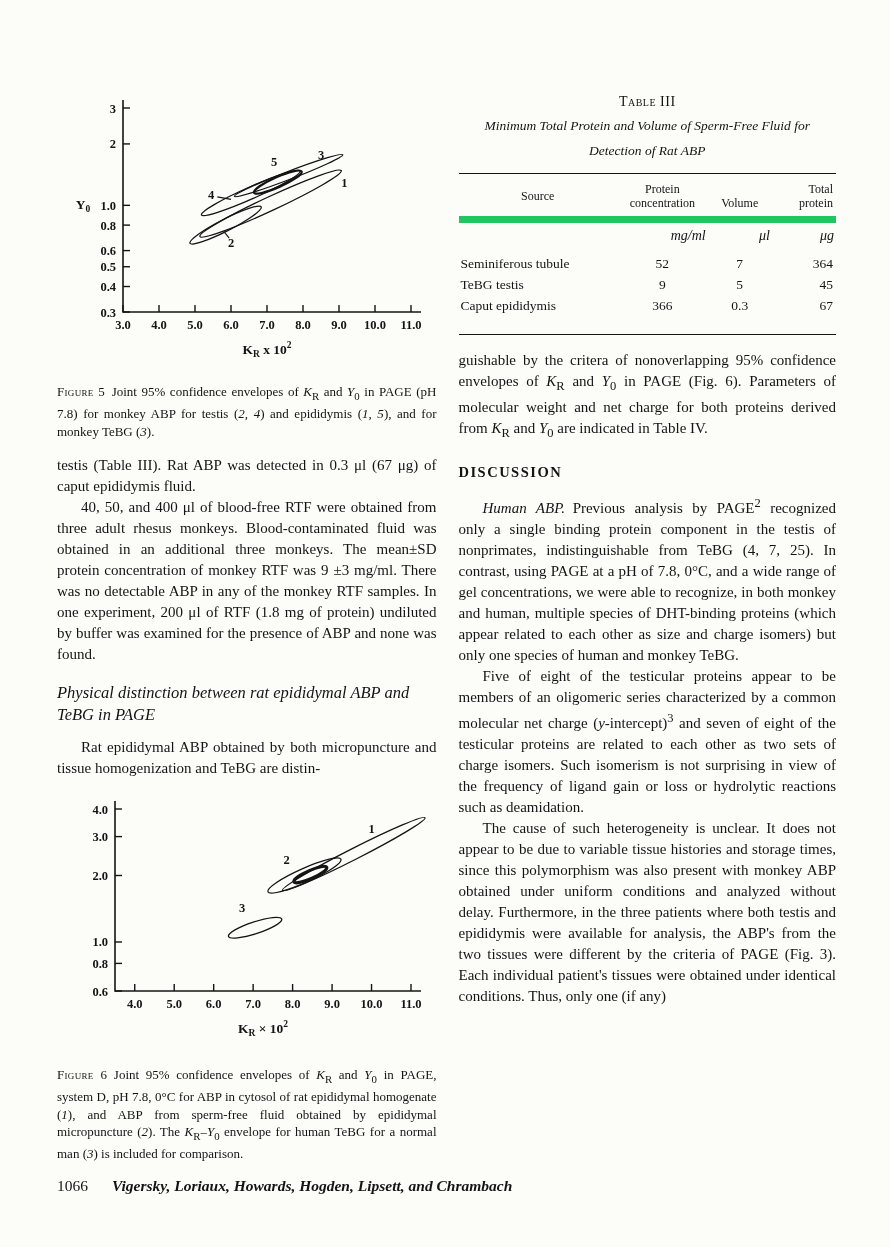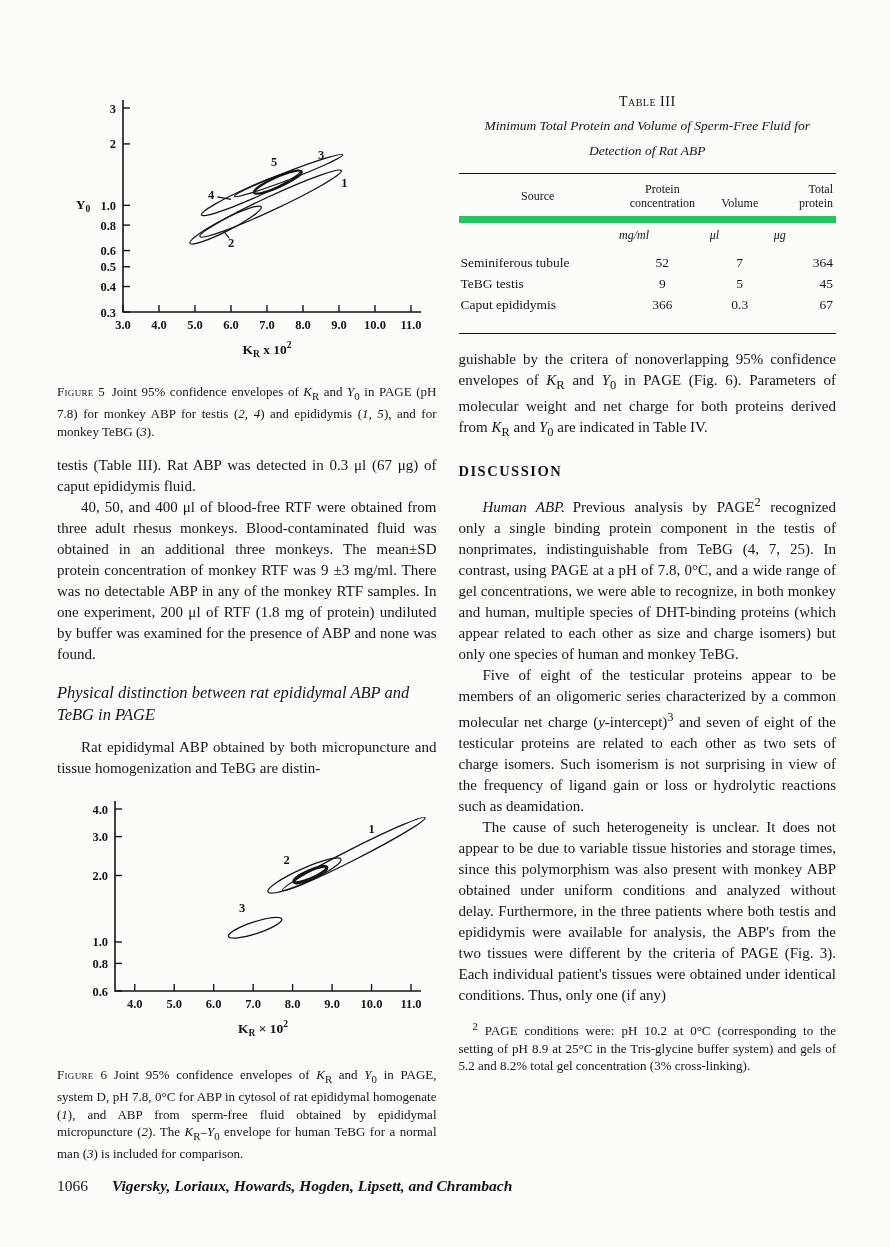--- a/index.html
+++ b/index.html
@@ -34,21 +34,21 @@
   svg .tick{font-family:"Liberation Serif",serif;font-size:12.5px;font-weight:700;}
   svg .axlabel{font-family:"Liberation Serif",serif;font-size:13.5px;font-weight:700;}
   svg .elabel{font-family:"Liberation Serif",serif;font-size:12.5px;font-weight:700;}
 
   .tbl-title{font-size:14px;text-align:center;font-variant:small-caps;letter-spacing:.5px;margin-top:2px;}
   .tbl-subtitle{font-size:13.5px;font-style:italic;text-align:center;line-height:25px;margin:3px 10px 10px 10px;}
   table.t3{width:100%;border-collapse:collapse;border-top:1.6px solid #141414;border-bottom:1.6px solid #141414;font-size:13.5px;}
   table.t3 th{font-size:12px;font-weight:400;line-height:14px;padding:8px 2px 6px 2px;border-bottom:7px solid #22c55e;vertical-align:bottom;text-align:center;}
   table.t3 th.src{vertical-align:middle;}
   table.t3 th.num, table.t3 td.num{text-align:right;padding-right:3px;}
-  table.t3 tr.units td{font-size:12px;font-style:italic;text-align:left;padding:5px 2px 2px 2px;}
+  table.t3 tr.units td{font-size:14px;font-style:italic;text-align:right;padding:5px 2px 2px 2px;}
   table.t3 tbody td{padding:2px 2px;line-height:17px;}
   table.t3 tbody tr:first-child td{padding-top:9px;}
   table.t3 tbody tr:last-child td{padding-bottom:20px;}
   table.t3 td.src{text-align:left;}
   table.t3 td.ctr{text-align:center;}
   .tablewrap{margin-bottom:15px;}
 
   .footnotes{margin-top:12px;}
   p.fn{font-size:13px;line-height:17.5px;text-align:justify;margin:0;text-indent:14px;}
 
@@ -219,21 +219,20 @@
 
       <p class="body noindent">guishable by the critera of nonoverlapping 95% confidence envelopes of <i>K</i><sub>R</sub> and <i>Y</i><sub>0</sub> in PAGE (Fig. 6). Parameters of molecular weight and net charge for both proteins derived from <i>K</i><sub>R</sub> and <i>Y</i><sub>0</sub> are indicated in Table IV.</p>
 
       <h2 class="discussion">DISCUSSION</h2>
 
       <p class="body"><i>Human ABP.</i> Previous analysis by PAGE<sup>2</sup> recognized only a single binding protein component in the testis of nonprimates, indistinguishable from TeBG (4, 7, 25). In contrast, using PAGE at a pH of 7.8, 0°C, and a wide range of gel concentrations, we were able to recognize, in both monkey and human, multiple species of DHT-binding proteins (which appear related to each other as size and charge isomers) but only one species of human and monkey TeBG.</p>
       <p class="body">Five of eight of the testicular proteins appear to be members of an oligomeric series characterized by a common molecular net charge (<i>y</i>-intercept)<sup>3</sup> and seven of eight of the testicular proteins are related to each other as two sets of charge isomers. Such isomerism is not surprising in view of the frequency of ligand gain or loss or hydrolytic reactions such as deamidation.</p>
       <p class="body">The cause of such heterogeneity is unclear. It does not appear to be due to variable tissue histories and storage times, since this polymorphism was also present with monkey ABP obtained under uniform conditions and analyzed without delay. Furthermore, in the three patients where both testis and epididymis were available for analysis, the ABP's from the two tissues were different by the criteria of PAGE (Fig. 3). Each individual patient's tissues were obtained under identical conditions. Thus, only one (if any)</p>
 
       <div class="footnotes">
-        <p class="fn"><sup>2</sup> PAGE conditions were: pH 10.2 at 0°C (corresponding to the setting of pH 8.9 at 25°C in the Tris-glycine buffer system) and gels of 5.2 and 8.2% total gel concentration (3% cross-linking).</p>
       </div>
     </div>
 
   </div>
 
   <div class="footer">
     <span class="pageno">1066</span><span class="authors">Vigersky, Loriaux, Howards, Hogden, Lipsett, and Chrambach</span>
   </div>
 </div>
 

